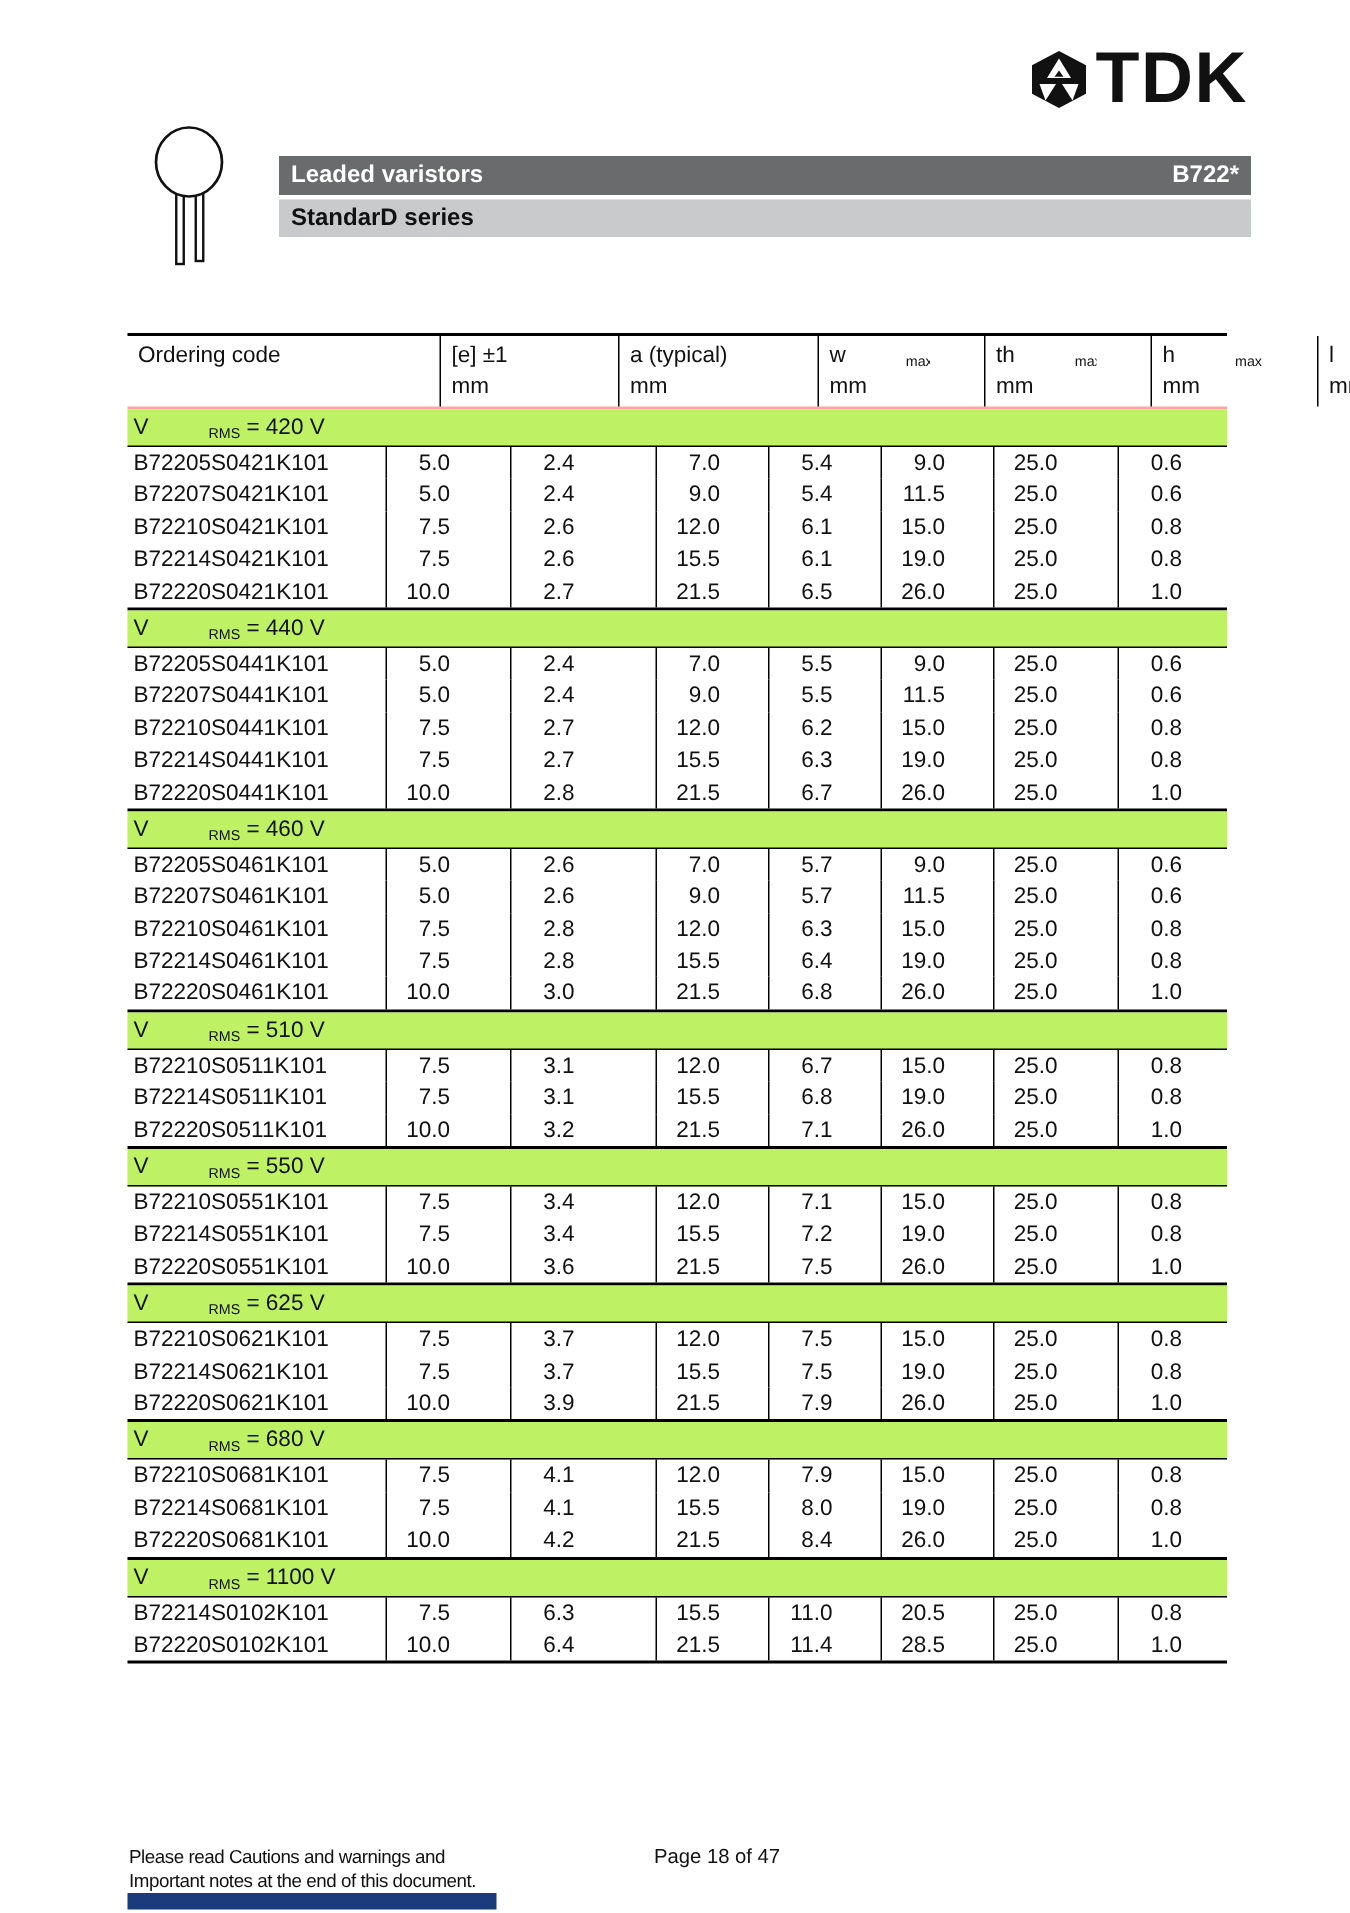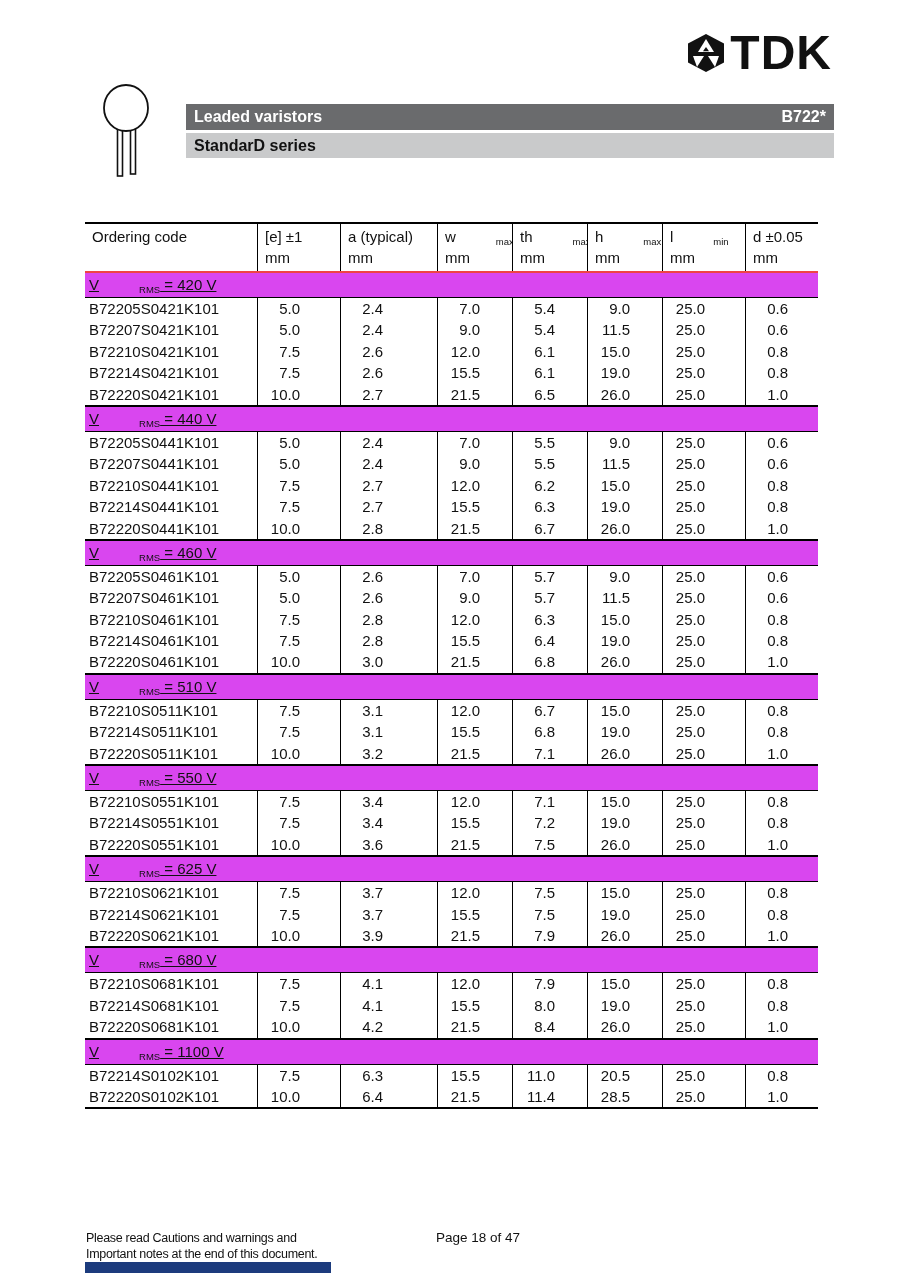--- a/index.html
+++ b/index.html
@@ -27,27 +27,27 @@
     font-size:16px; font-weight:bold;
   }
   .bar-light {
     background:#c9cacb; color:#111; height:25px; line-height:25px;
     margin-top:3px; padding:0 8px; font-size:16px; font-weight:bold;
   }
 
   
   .dtable { position:absolute; left:85px; top:222px; width:733px; font-size:15px; }
   .t-row { display:grid; grid-template-columns:172px 83px 97px 75px 75px 75px 83px 73px; }
-  .t-head { border-top:2px solid #000; border-bottom:2px solid #ef4444; }
+  .t-head { border-top:2px solid #000; border-bottom:2px solid #fca5a5;gap:36px; }
   .t-head .t-cell { padding:2px 0 3px 7px; line-height:21px; }
   .t-cell { overflow:hidden; white-space:nowrap; }
   .t-row .t-cell + .t-cell { border-left:1.5px solid #000; }
   .t-band {
-    background:#d946ef; height:24px; line-height:24px;
-    padding-left:4px; border-bottom:1.5px solid #000;text-decoration:underline;
+    background:#bef264; height:24px; line-height:24px;
+    padding-left:4px; border-bottom:1.5px solid #000;
   }
   .t-group { border-bottom:2px solid #000; }
   .t-group .t-row { height:21.4px; line-height:21.4px; }
   .code-cell { padding-left:4px; }
   .num { display:inline-block; width:37px; text-align:right; }
   .val-cell { padding-left:5px; }
   sub.sb { font-size:9.5px; vertical-align:-3px; line-height:0;margin-left:40px; }
 
   
   .footer-note {

